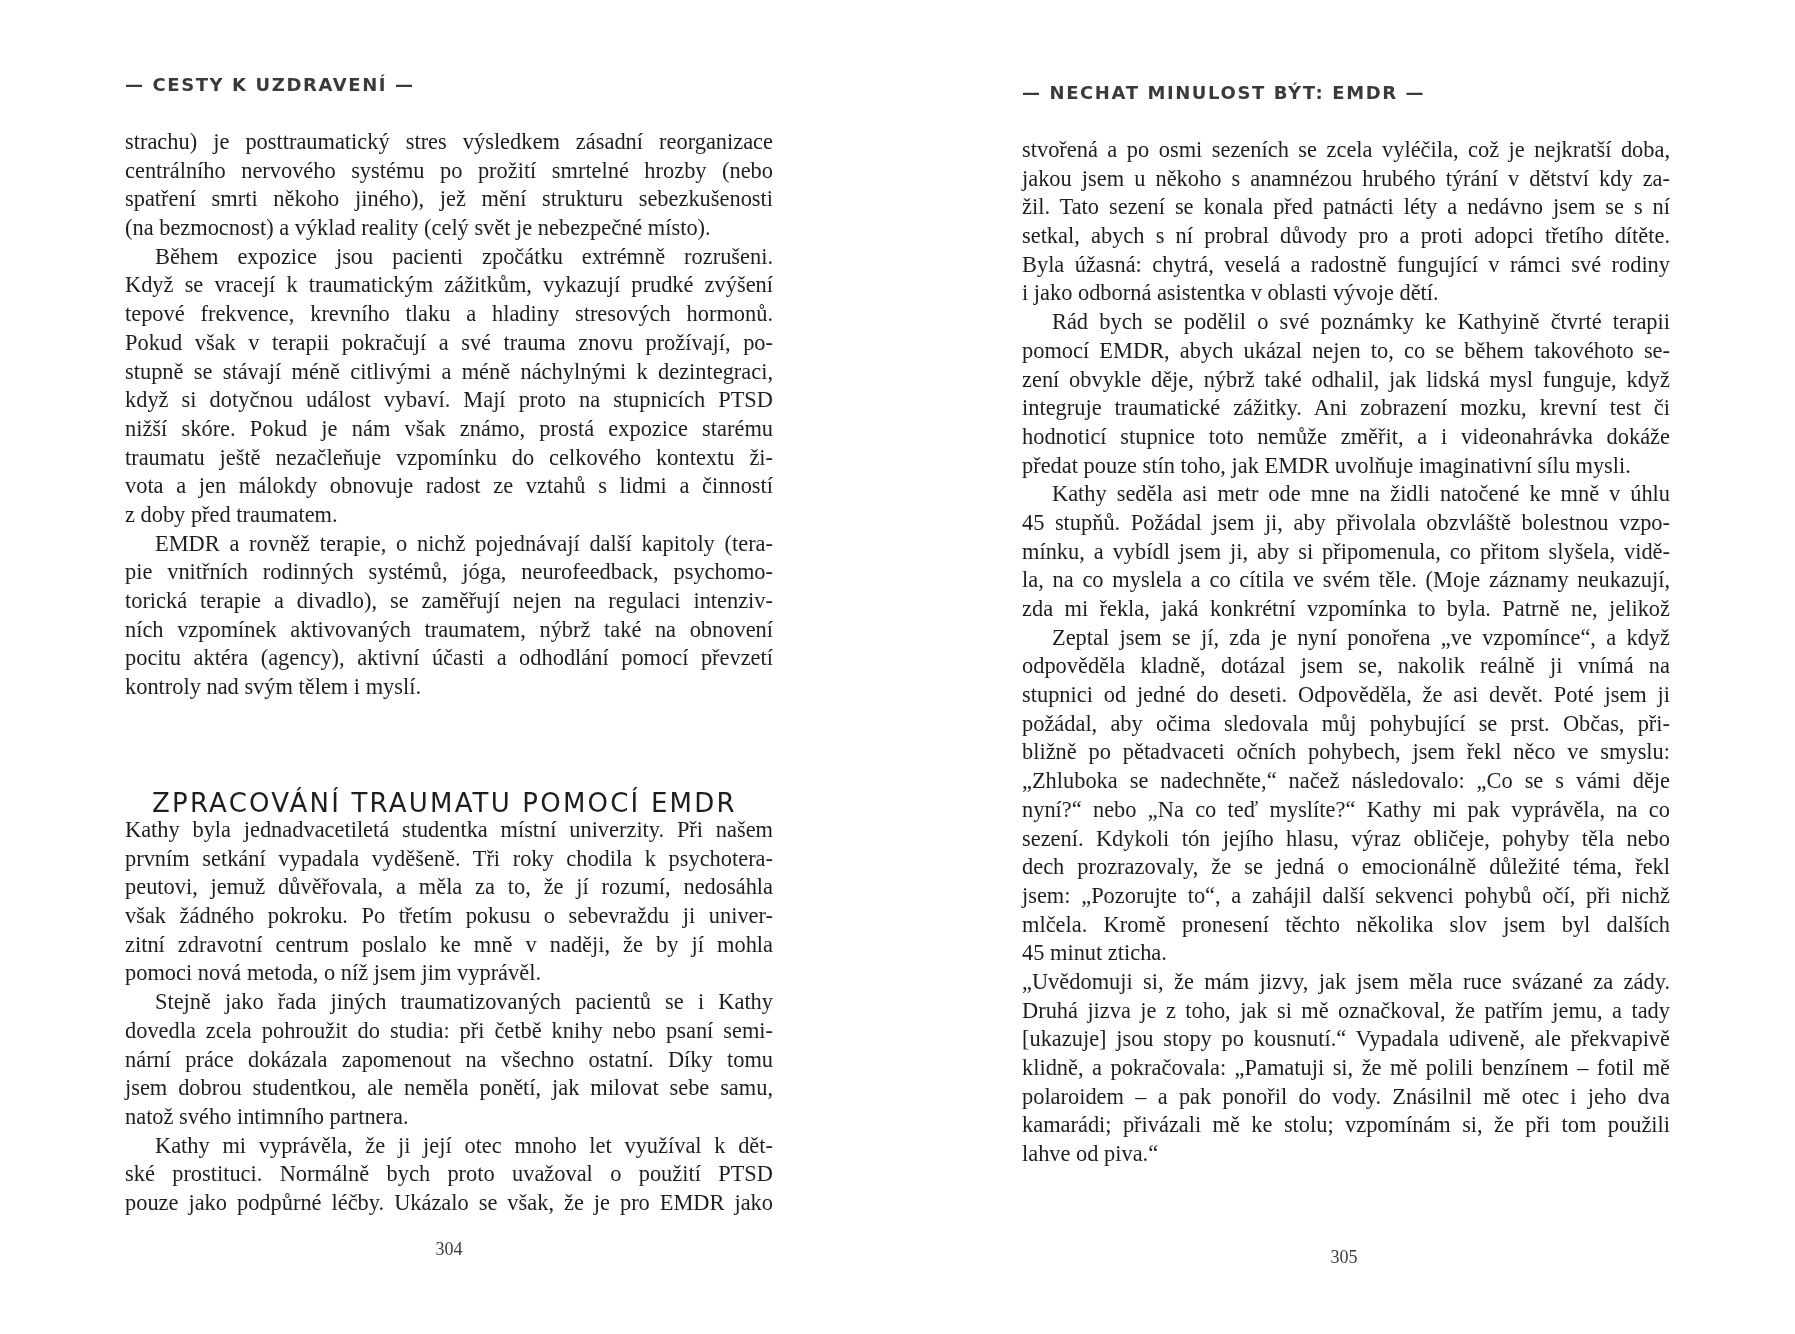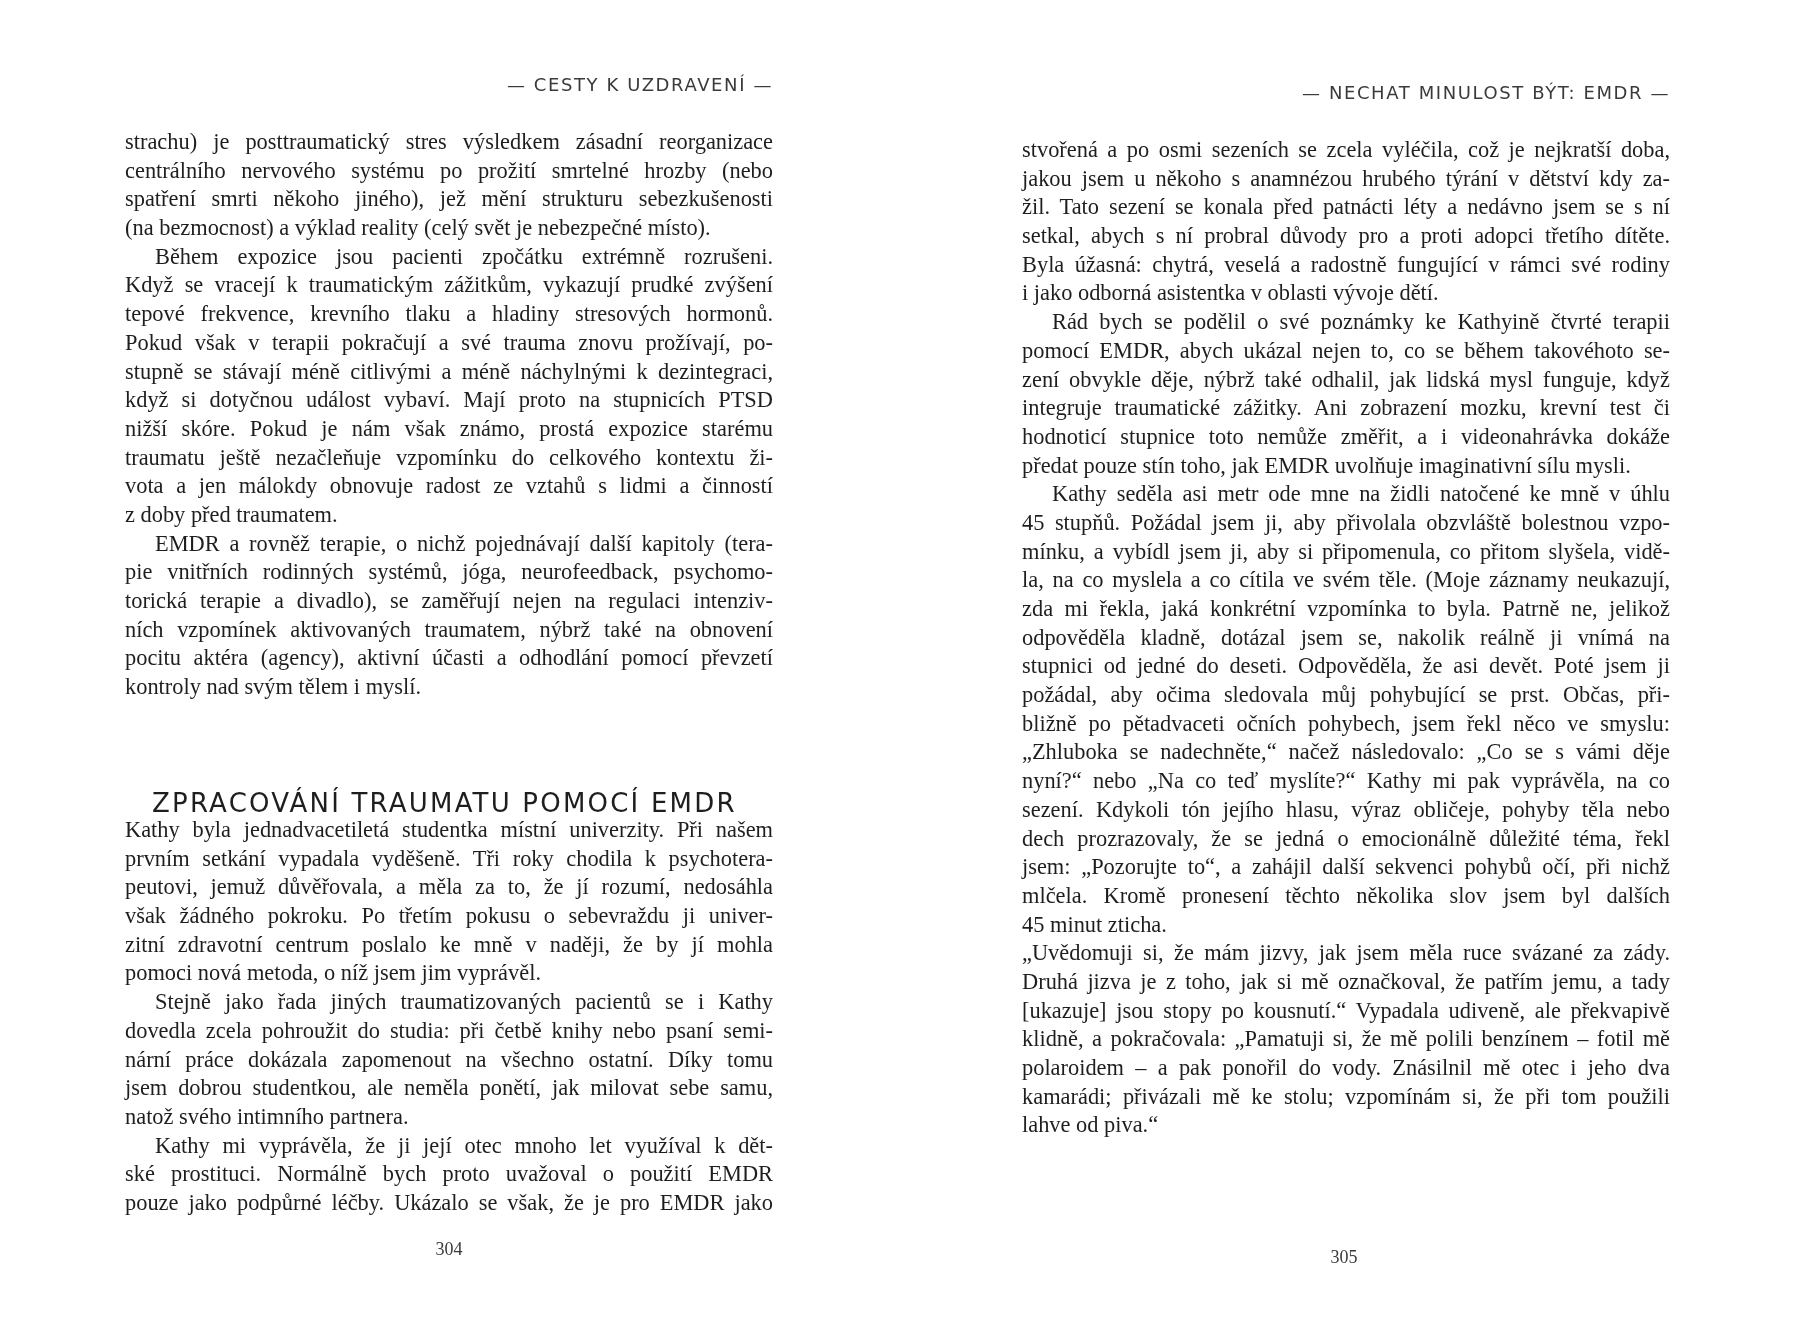--- a/index.html
+++ b/index.html
@@ -2,22 +2,22 @@
 <html><head>
 <meta charset="utf-8">
 <style>
   html, body { margin: 0; padding: 0; background: #ffffff; }
   body { width: 1795px; height: 1334px; position: relative; overflow: hidden; }
   .page { position: absolute; top: 0; height: 1334px; width: 897px; }
   .page.left { left: 0; }
   .page.right { left: 898px; margin-top: 8px; }
   .running-head {
     position: absolute; top: 72px; height: 26px; line-height: 26px;
-    font-family: "DejaVu Sans", sans-serif; font-weight: 400; font-size: 18px;
-    letter-spacing: 1.6px; color: #3a3a3a; text-align: right; white-space: nowrap;
+    font-family: "DejaVu Sans", sans-serif; font-weight: 700; font-size: 18px;
+    letter-spacing: 1.6px; color: #3a3a3a; text-align: left; white-space: nowrap;
   }
   .left .running-head { left: 125px; width: 648px; }
   .right .running-head { left: 124px; width: 648px; }
   .body {
     position: absolute; width: 648px;
     font-family: "Liberation Serif", serif; font-size: 22.4px; color: #1e1e1e;
   }
   .left .body { left: 125px; }
   .right .body { left: 124px; }
   .line {
@@ -84,21 +84,21 @@
       </div>
       <div class="paragraph">
         <div class="line indent">Stejně jako řada jiných traumatizovaných pacientů se i Kathy</div>
         <div class="line">dovedla zcela pohroužit do studia: při četbě knihy nebo psaní semi-</div>
         <div class="line">nární práce dokázala zapomenout na všechno ostatní. Díky tomu</div>
         <div class="line">jsem dobrou studentkou, ale neměla ponětí, jak milovat sebe samu,</div>
         <div class="line last">natož svého intimního partnera.</div>
       </div>
       <div class="paragraph">
         <div class="line indent">Kathy mi vyprávěla, že ji její otec mnoho let využíval k dět-</div>
-        <div class="line">ské prostituci. Normálně bych proto uvažoval o použití EMDR</div>
+        <div class="line">ské prostituci. Normálně bych proto uvažoval o použití PTSD</div>
         <div class="line">pouze jako podpůrné léčby. Ukázalo se však, že je pro EMDR jako</div>
       </div>
     </div>
   <div class="page-number">304</div>
 </div>
 
 <div class="page right">
   <div class="running-head">— NECHAT MINULOST BÝT: EMDR —</div>
   <div class="body" id="right-block1" style="top:128px;">
       <div class="paragraph">
@@ -118,20 +118,21 @@
         <div class="line last">předat pouze stín toho, jak EMDR uvolňuje imaginativní sílu mysli.</div>
       </div>
       <div class="paragraph">
         <div class="line indent">Kathy seděla asi metr ode mne na židli natočené ke mně v úhlu</div>
         <div class="line">45 stupňů. Požádal jsem ji, aby přivolala obzvláště bolestnou vzpo-</div>
         <div class="line">mínku, a vybídl jsem ji, aby si připomenula, co přitom slyšela, vidě-</div>
         <div class="line">la, na co myslela a co cítila ve svém těle. (Moje záznamy neukazují,</div>
         <div class="line">zda mi řekla, jaká konkrétní vzpomínka to byla. Patrně ne, jelikož</div>
       </div>
       <div class="paragraph">
+        <div class="line indent">Zeptal jsem se jí, zda je nyní ponořena „ve vzpomínce“, a když</div>
         <div class="line">odpověděla kladně, dotázal jsem se, nakolik reálně ji vnímá na</div>
         <div class="line">stupnici od jedné do deseti. Odpověděla, že asi devět. Poté jsem ji</div>
         <div class="line">požádal, aby očima sledovala můj pohybující se prst. Občas, při-</div>
         <div class="line">bližně po pětadvaceti očních pohybech, jsem řekl něco ve smyslu:</div>
         <div class="line">„Zhluboka se nadechněte,“ načež následovalo: „Co se s vámi děje</div>
         <div class="line">nyní?“ nebo „Na co teď myslíte?“ Kathy mi pak vyprávěla, na co</div>
         <div class="line">sezení. Kdykoli tón jejího hlasu, výraz obličeje, pohyby těla nebo</div>
         <div class="line">dech prozrazovaly, že se jedná o emocionálně důležité téma, řekl</div>
         <div class="line">jsem: „Pozorujte to“, a zahájil další sekvenci pohybů očí, při nichž</div>
         <div class="line">mlčela. Kromě pronesení těchto několika slov jsem byl dalších</div>

